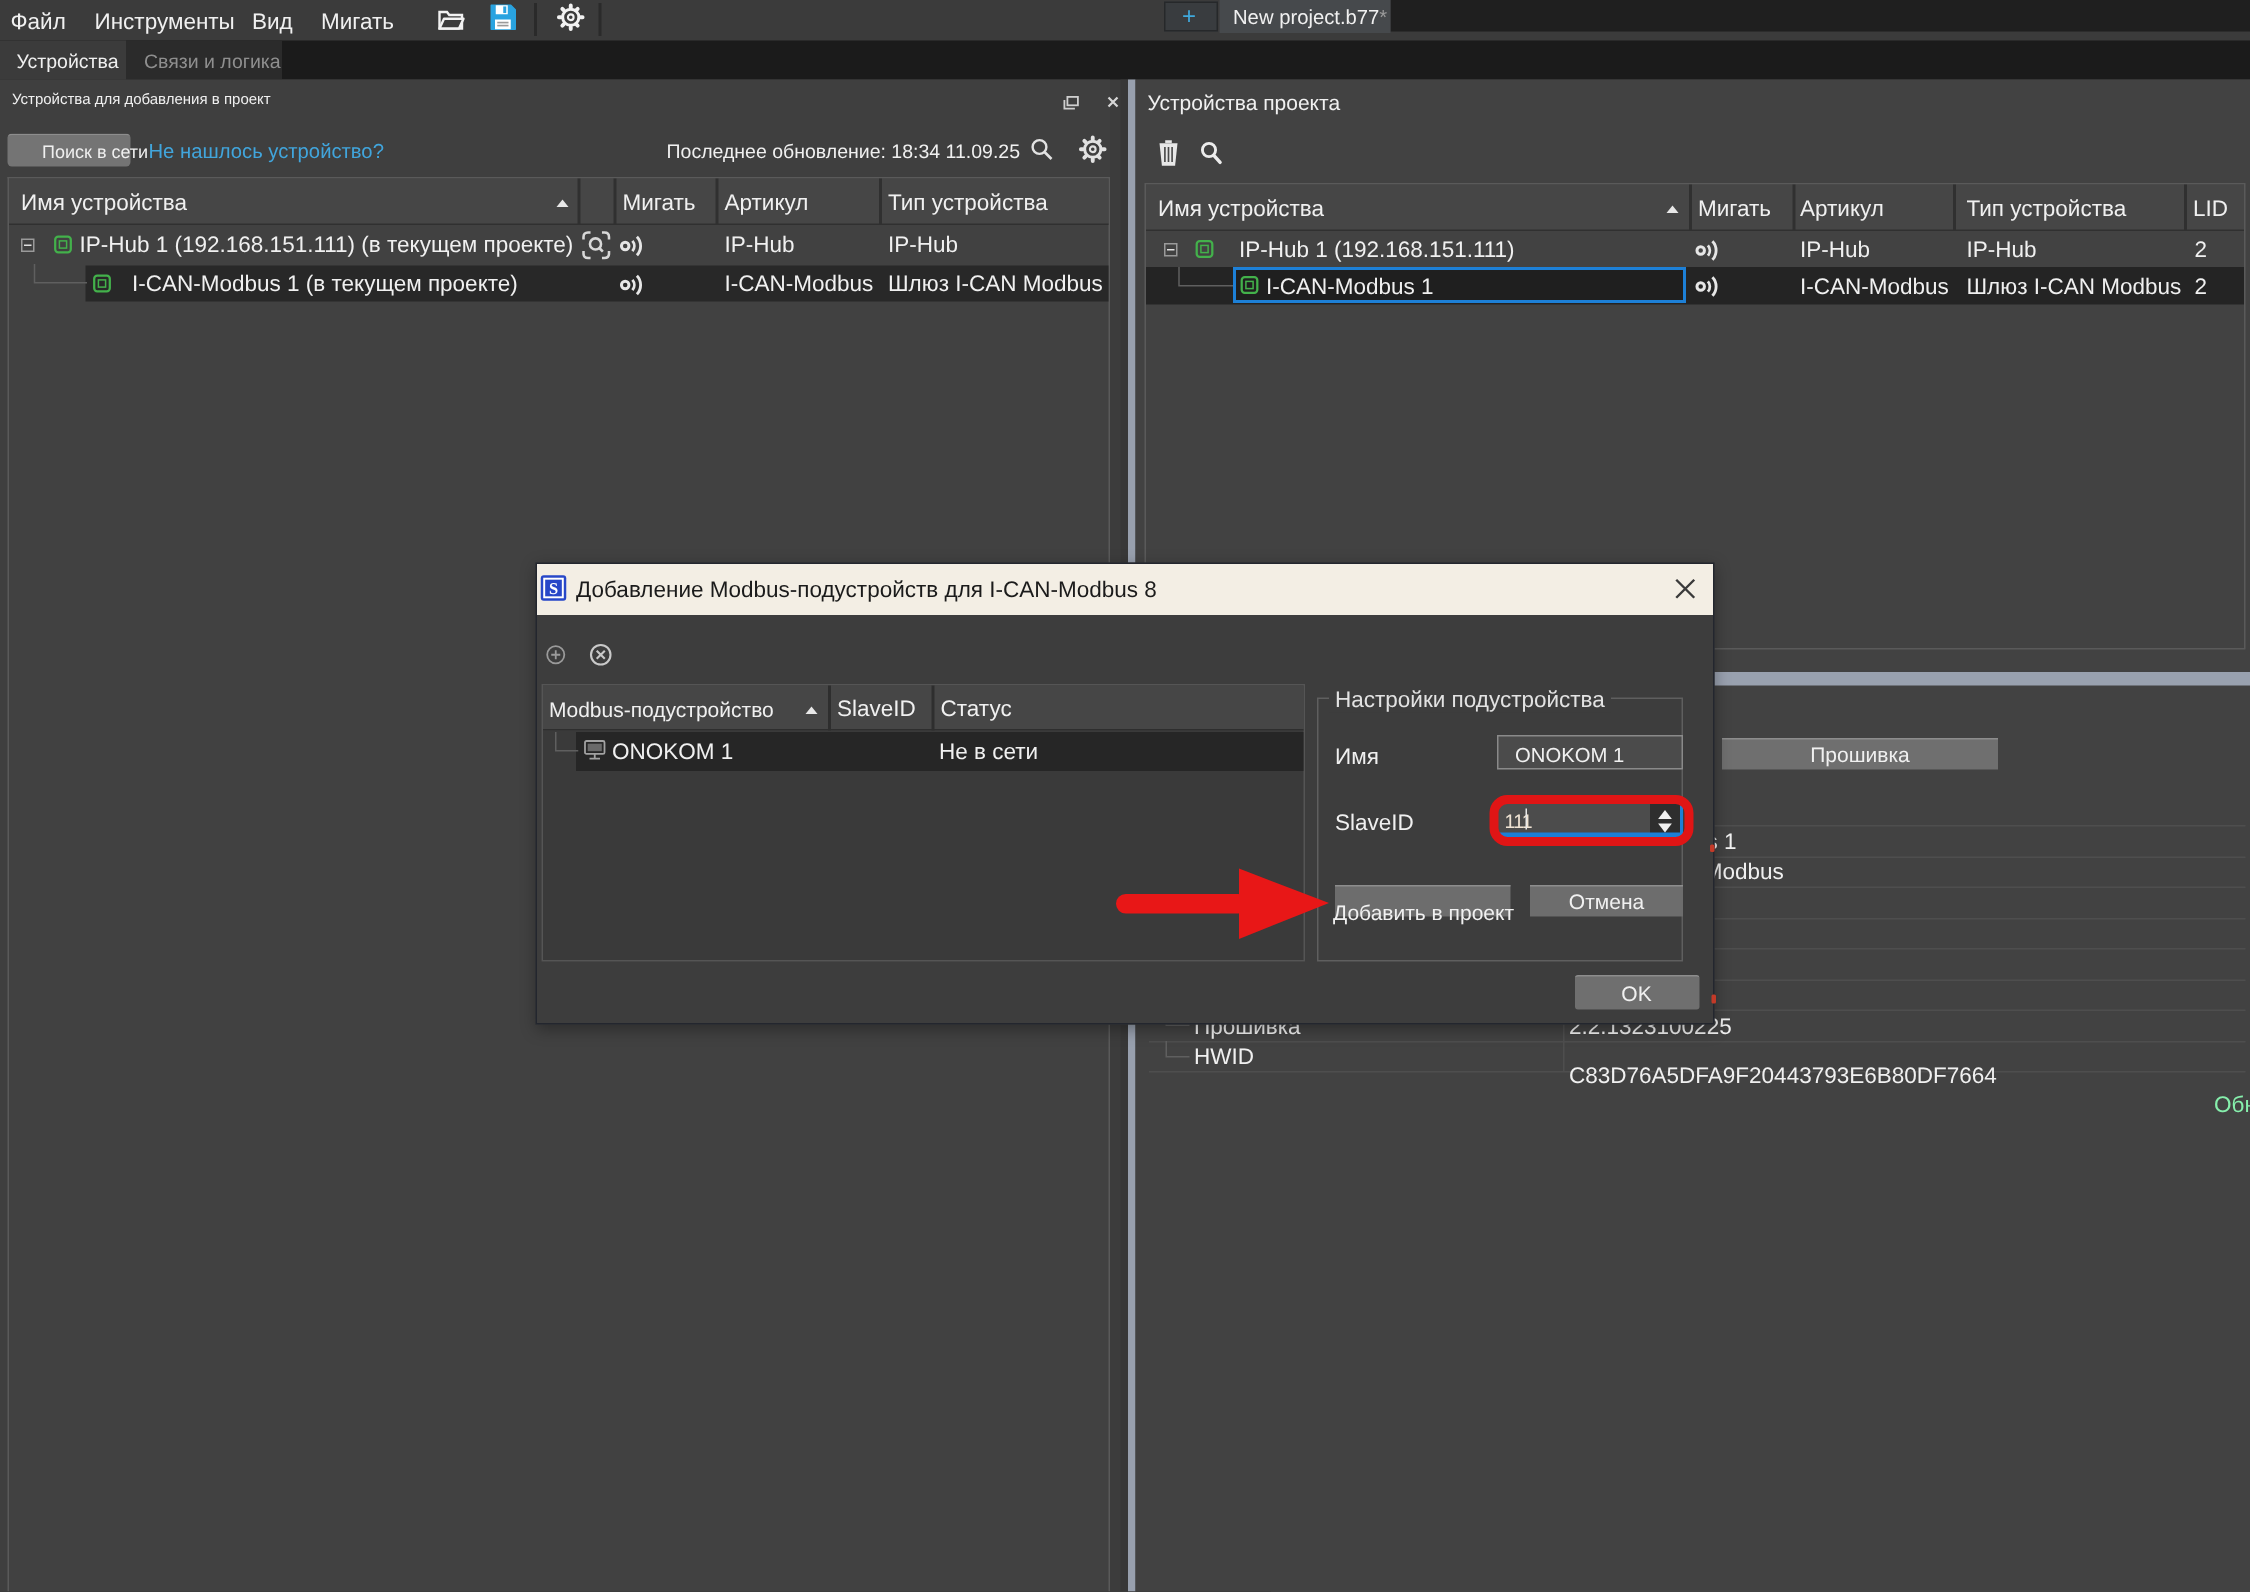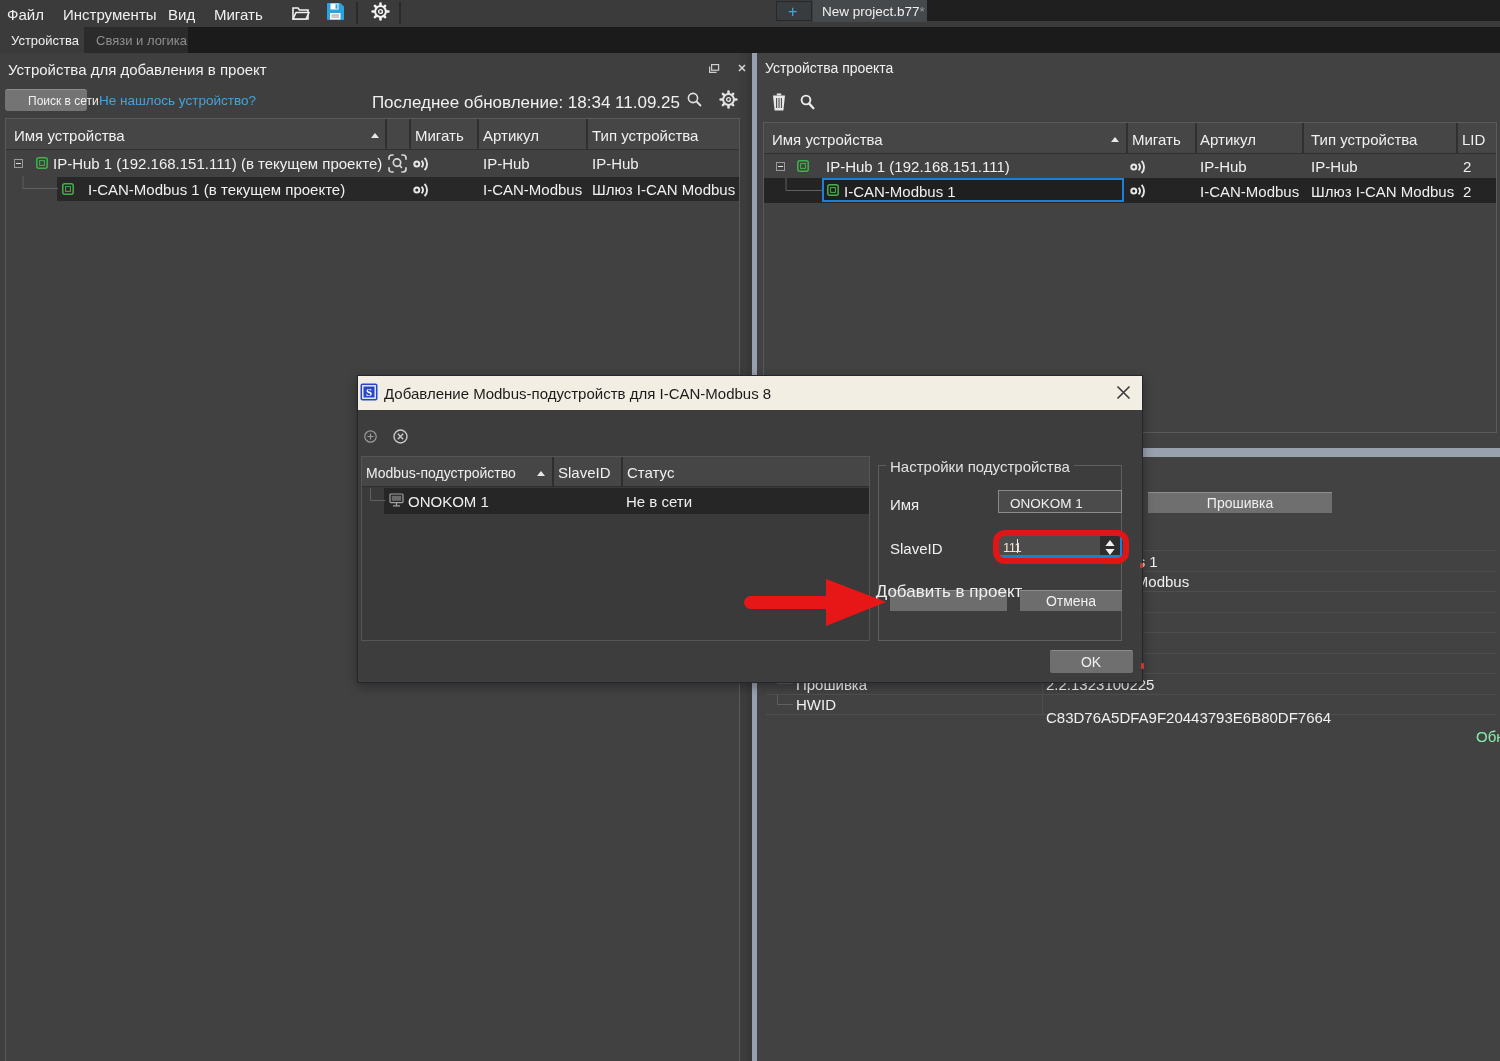--- a/index.html
+++ b/index.html
@@ -46,34 +46,34 @@
 <div class="a" style="left:813px;top:0;width:114px;height:22px;background:#46494c"></div>
 <div class="t" style="left:822px;top:4px;font-size:13.5px">New project.b77<span style="color:#9a9a9a">*</span></div>
 
 <div class="a" style="left:0;top:27px;width:1500px;height:26px;background:#1b1b1b"></div>
 <div class="a" style="left:0;top:27px;width:84px;height:26px;background:#3b3b3b"></div>
 <div class="t" style="left:11px;top:33px;font-size:13px">Устройства</div>
 <div class="a" style="left:84px;top:27px;width:104px;height:26px;background:#2b2b2b"></div>
 <div class="t" style="left:96px;top:33px;font-size:13px;color:#8f8f8f">Связи и логика</div>
 <div class="a" style="left:0;top:53px;width:740px;height:1008px;background:#3f3f3f"></div>
 
-<div class="t" style="left:8px;top:61px;font-size:15px">Устройства для добавления в проект</div>
+<div class="t" style="left:8px;top:61px;font-size:10px">Устройства для добавления в проект</div>
 
 <svg class="a" style="left:709px;top:64px" width="10" height="9" viewBox="0 0 10 9">
  <rect x="2.6" y="0.6" width="7" height="5.6" fill="none" stroke="#cfcfcf" stroke-width="1.2"></rect>
  <path d="M0.6 2.6 v5.8 h7" fill="none" stroke="#cfcfcf" stroke-width="1.2"></path>
 </svg>
 <svg class="a" style="left:738px;top:64px" width="8" height="8" viewBox="0 0 8 8">
  <path d="M1 1 L7 7 M7 1 L1 7" stroke="#d6d6d6" stroke-width="1.5"></path>
 </svg>
 
 <div class="a" style="left:5px;top:89px;width:82px;height:22px;background:#747474;border-radius:3px;border-top:1px solid #8d8d8d;box-sizing:border-box"></div>
 <div class="t" style="left:28px;top:94px;font-size:12px">Поиск в сети</div>
 <div class="t" style="left:99px;top:93px;color:#41a5dc;font-size:13.5px">Не нашлось устройство?</div>
-<div class="t" style="left:680px;top:93px;transform:translateX(-100%);font-size:17px">Последнее обновление: 18:34 11.09.25</div>
+<div class="t" style="left:680px;top:93px;transform:translateX(-100%);font-size:13px">Последнее обновление: 18:34 11.09.25</div>
 <svg class="a" style="left:686px;top:91px" width="17" height="17" viewBox="0 0 17 17">
  <circle cx="7" cy="7" r="4.6" fill="none" stroke="#e2e2e2" stroke-width="1.6"></circle>
  <path d="M10.5 10.5 L15 15" stroke="#e2e2e2" stroke-width="1.8"></path>
 </svg>
 <svg class="a" style="left:719px;top:90px" width="19" height="19" viewBox="0 0 19 19">
  <g fill="none" stroke="#e2e2e2">
   <circle cx="9.5" cy="9.5" r="5.4" stroke-width="2"></circle>
   <circle cx="9.5" cy="9.5" r="1.9" stroke-width="1.4"></circle>
   <g stroke-width="2.6" stroke-linecap="round">
    <path d="M9.5 1.6 v1.4 M9.5 16 v1.4 M1.6 9.5 h1.4 M16 9.5 h1.4 M3.9 3.9 l1 1 M14.1 3.9 l-1 1 M3.9 15.1 l1-1 M14.1 15.1 l-1-1"></path>
@@ -318,21 +318,21 @@
 <div class="a" style="left:998px;top:536px;width:102px;height:19px;background:#4c4c4c"></div>
 <div class="a" style="left:1100px;top:536px;width:20px;height:19px;background:#2e2e2e"></div>
 <svg class="a" style="left:1105px;top:540px" width="10" height="16" viewBox="0 0 10 16">
  <polygon points="5,0 9.6,6 0.4,6" fill="#f0f0f0"></polygon>
  <polygon points="5,15 9.6,9 0.4,9" fill="#f0f0f0"></polygon>
 </svg>
 <div class="t" style="left:1003px;top:540px;font-size:13px;color:#efe3d3;letter-spacing:-0.5px">111</div>
 <div class="a" style="left:1017px;top:539px;width:1px;height:14px;background:#e8e8e8"></div>
 
 <div class="a" style="left:890px;top:590px;width:117px;height:21px;background:#6d6d6d;border-top:1px solid #8d8d8d;box-sizing:border-box"></div>
-<div class="t" style="left:949px;top:582px;font-size:17px;transform:translateX(-50%)">Добавить в проект</div>
+<div class="t" style="left:949px;top:600px;font-size:14px;transform:translateX(-50%)">Добавить в проект</div>
 <div class="a" style="left:1020px;top:590px;width:102px;height:21px;background:#6d6d6d;border-top:1px solid #8d8d8d;box-sizing:border-box"></div>
 <div class="t" style="left:1071px;top:593px;font-size:14px;transform:translateX(-50%)">Отмена</div>
 <div class="a" style="left:1050px;top:650px;width:83px;height:23px;background:#6f6f6f;border-top:1px solid #8d8d8d;border-radius:2px;box-sizing:border-box"></div>
 <div class="t" style="left:1091px;top:654px;font-size:14px;transform:translateX(-50%)">OK</div>
 
 <div class="a" style="left:993px;top:530px;width:136px;height:34px;border:6px solid #e01515;border-radius:12px;box-sizing:border-box"></div>
 <svg class="a" style="left:744px;top:579px" width="143" height="47" viewBox="0 0 143 47">
  <rect x="0" y="17" width="88" height="13" rx="6.5" fill="#e81717"></rect>
  <polygon points="82,0 142,23 82,47" fill="#e81717"></polygon>
 </svg>

